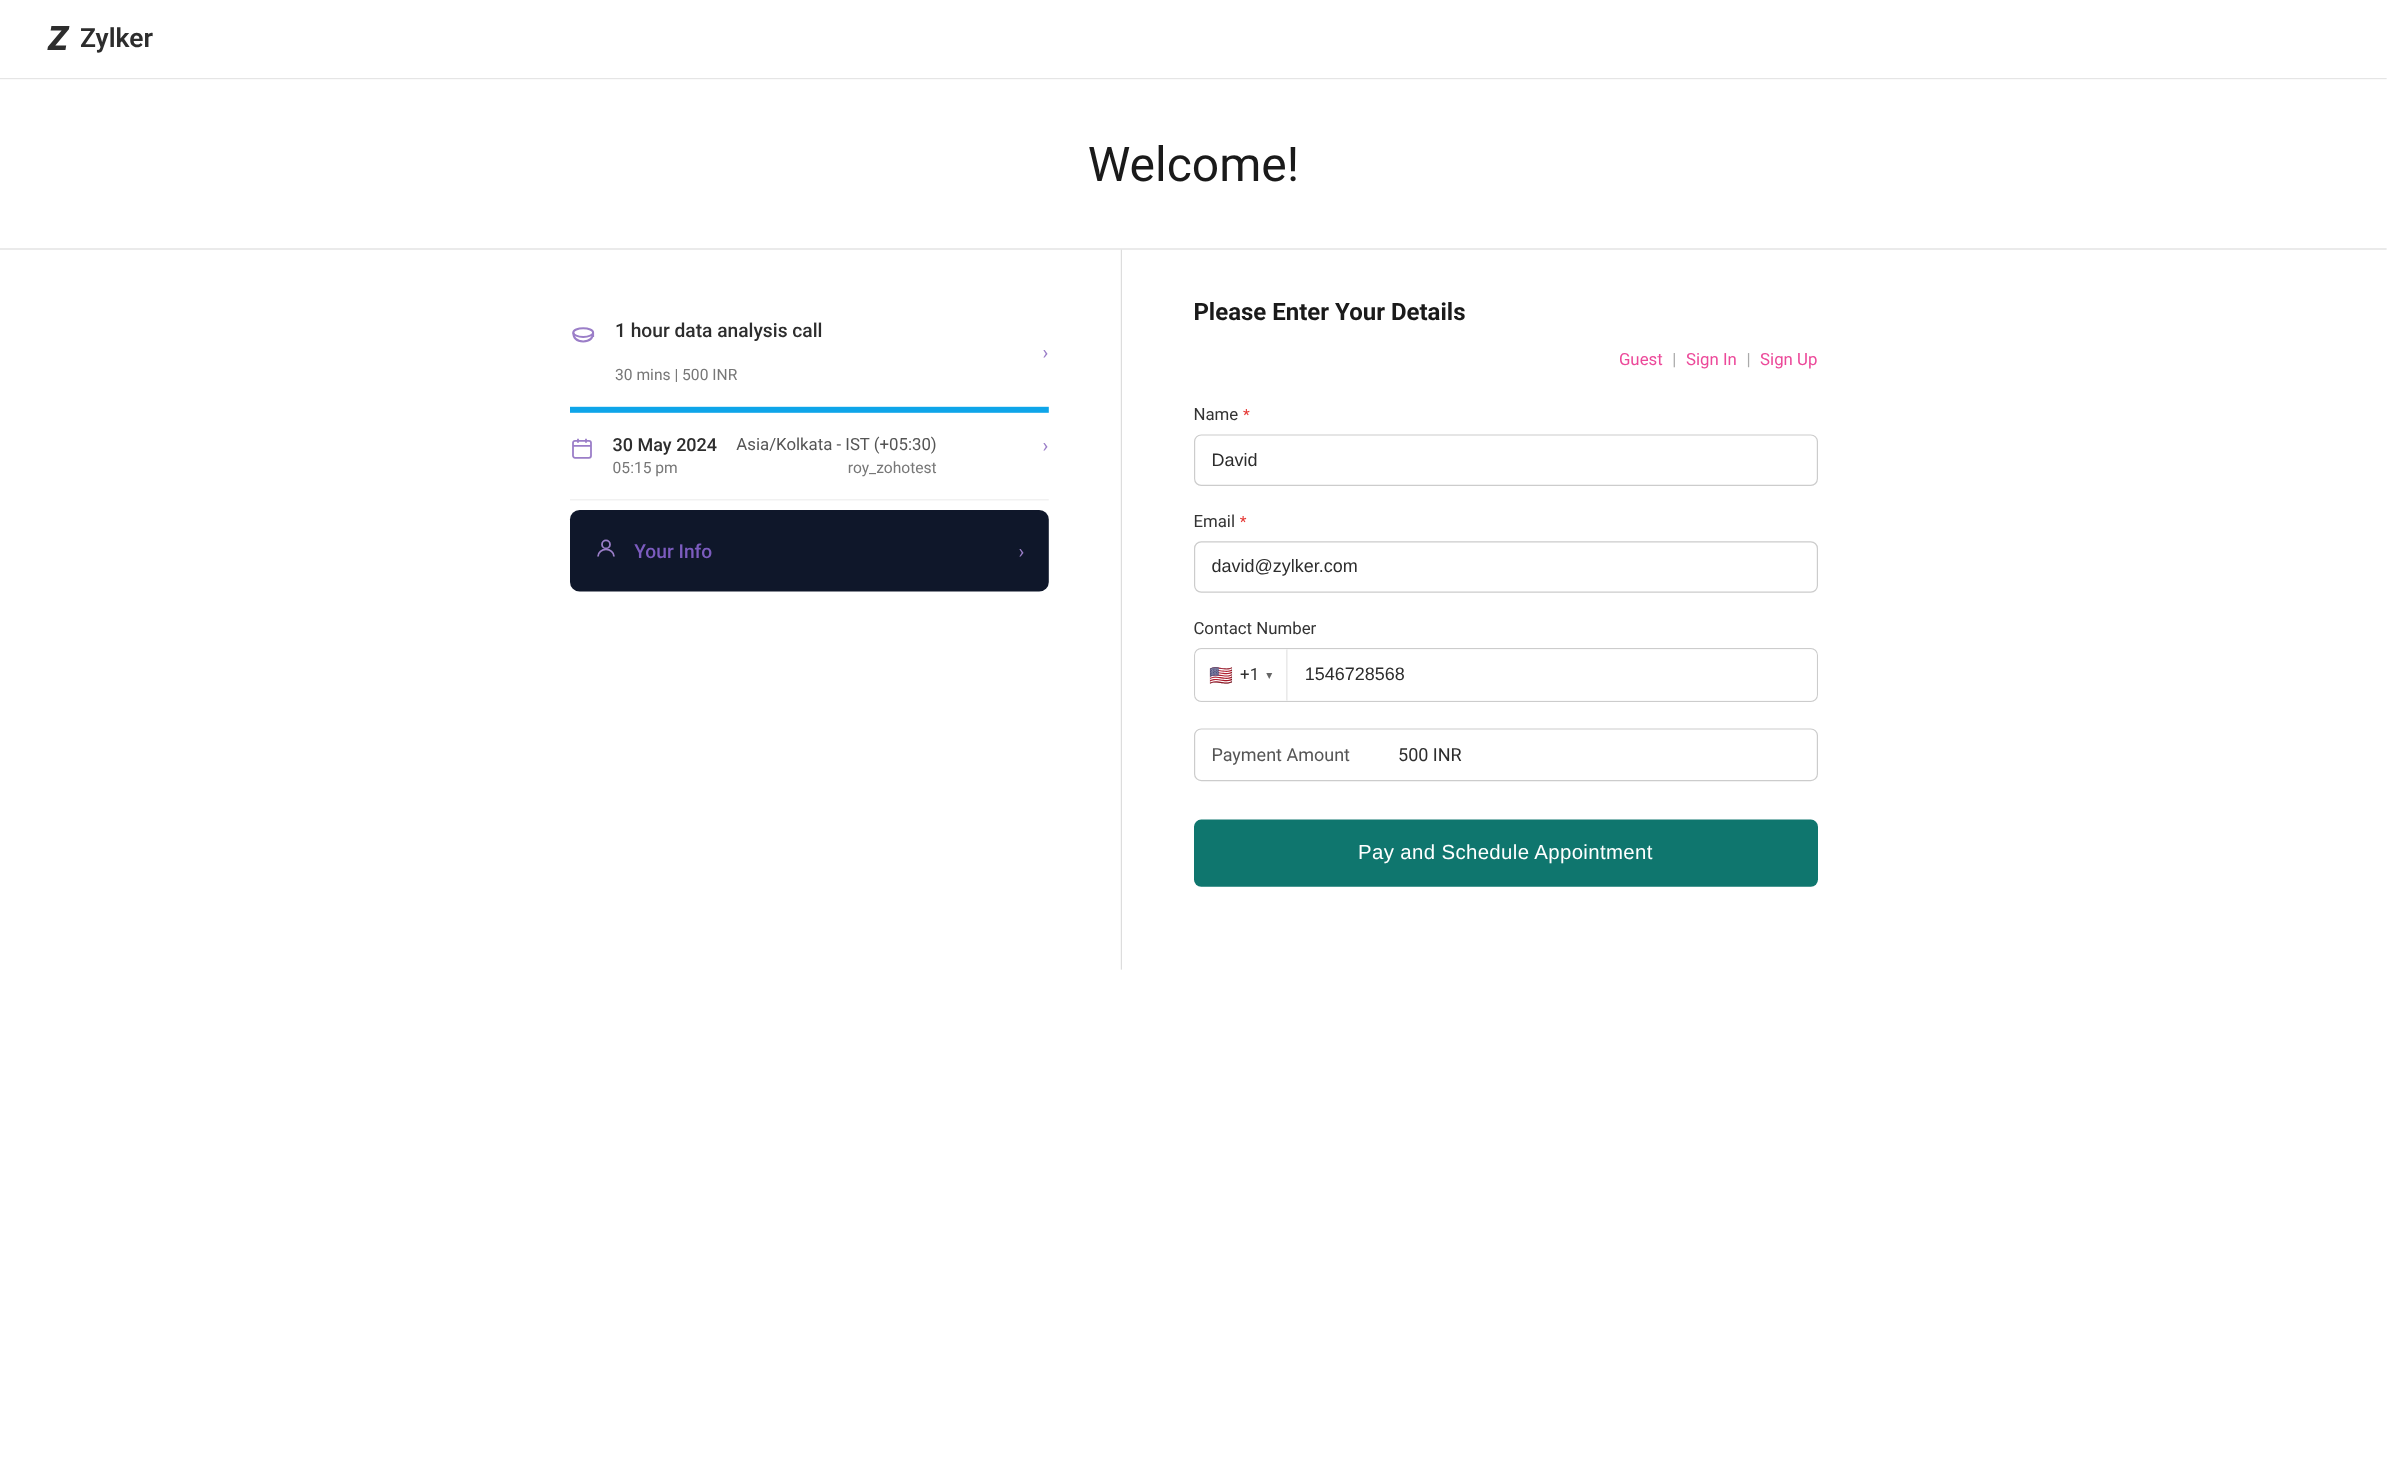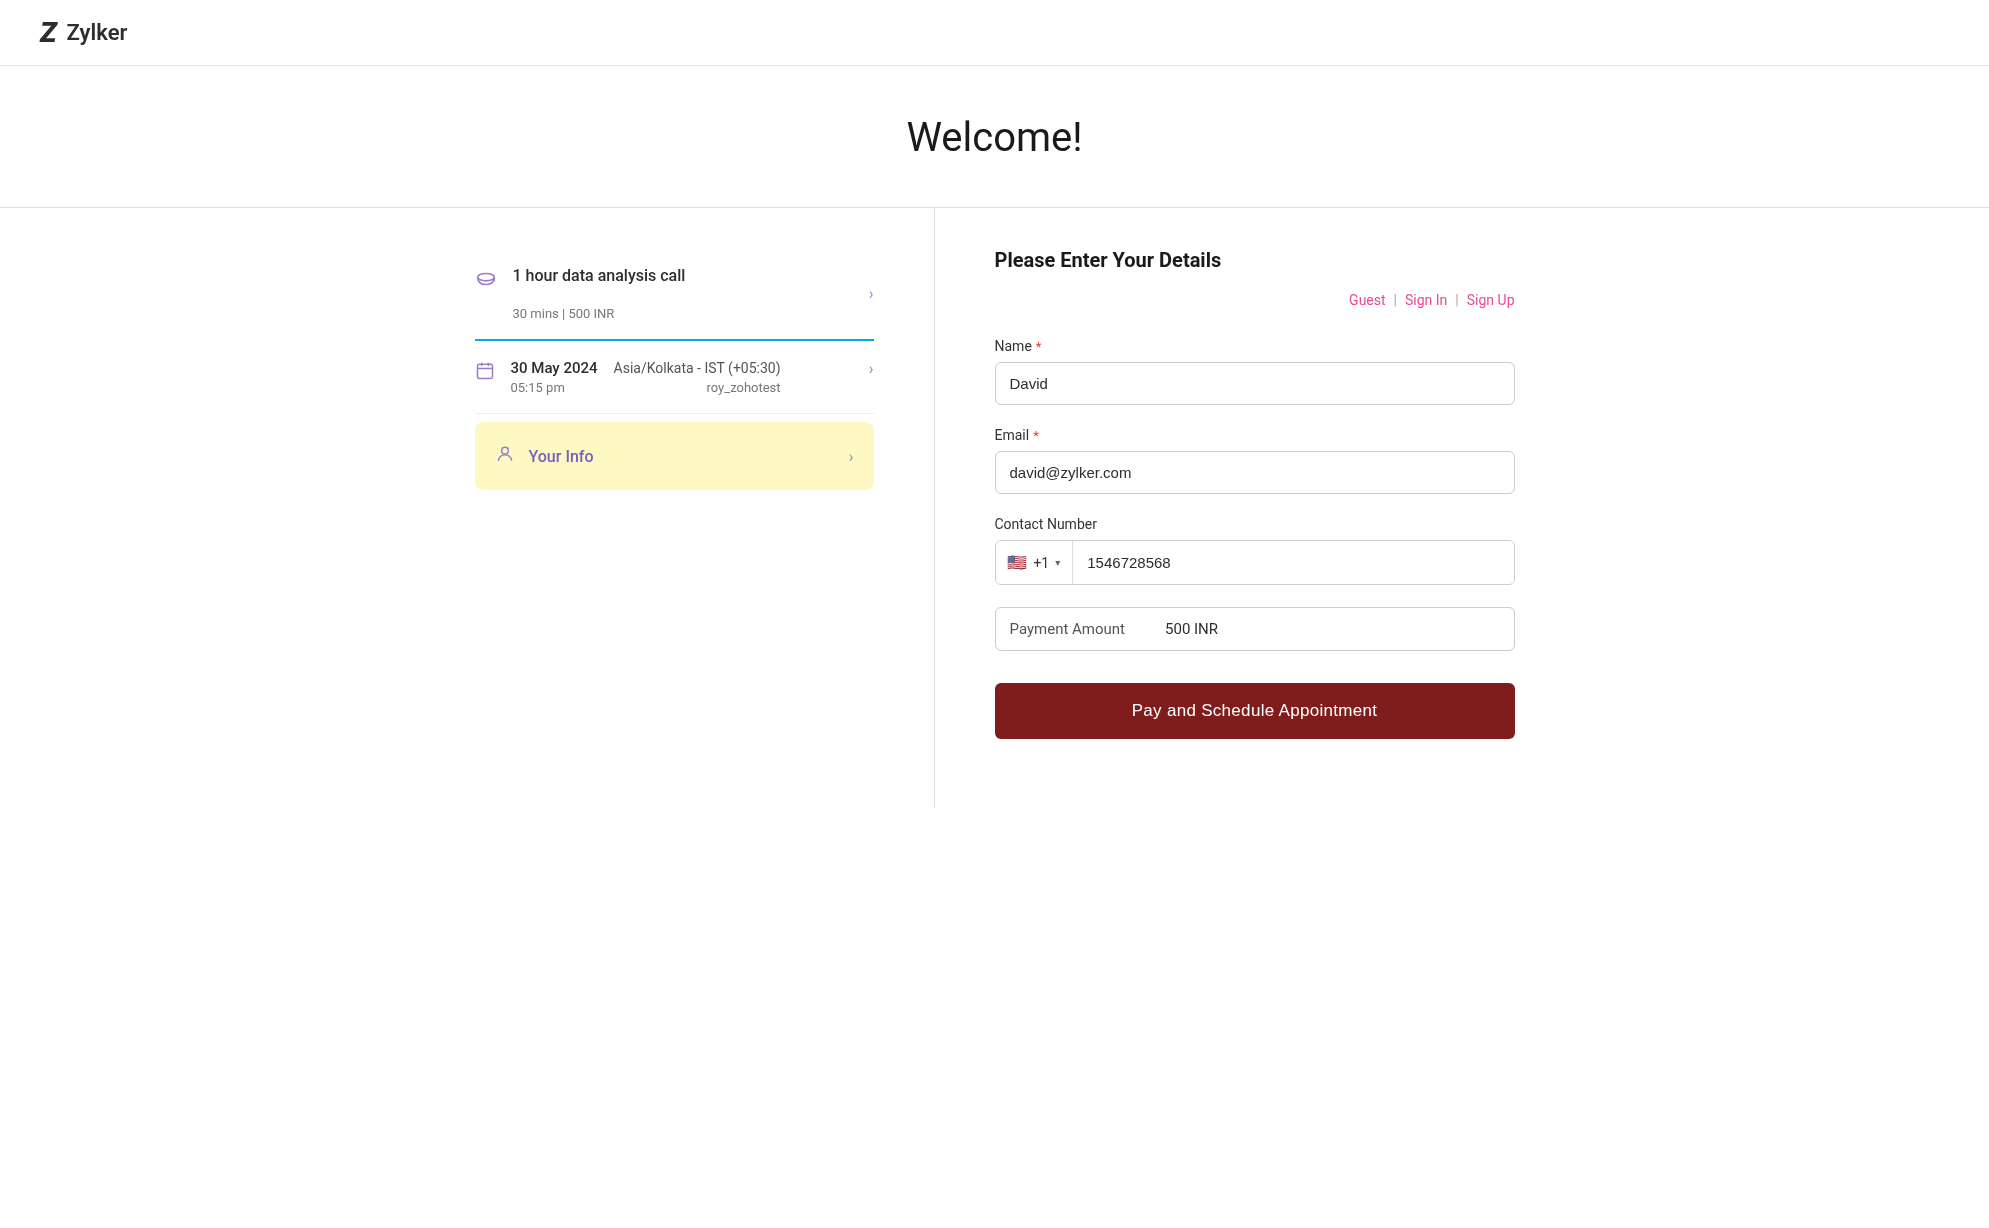--- a/index.html
+++ b/index.html
@@ -71,21 +71,21 @@
       width: 45%;
       padding: 40px 60px 40px 80px;
       border-right: 1px solid #ddd;
     }
 
     .service-item {
       display: flex;
       align-items: center;
       justify-content: space-between;
       padding: 18px 0;
-      border-bottom: 2px solid #0ea5e9;
+      border-bottom: 5px solid #0ea5e9;
       cursor: pointer;
     }
     .service-item:last-child {
       border-bottom: none;
     }
     .service-item-left {
       display: flex;
       align-items: flex-start;
       gap: 16px;
     }
@@ -148,21 +148,21 @@
       display: flex;
       flex-direction: column;
     }
 
     
     .your-info-item {
       display: flex;
       align-items: center;
       justify-content: space-between;
       padding: 22px 20px;
-      background: #fef9c3;
+      background: #0f172a;
       border-radius: 8px;
       margin-top: 8px;
       cursor: pointer;
     }
     .your-info-left {
       display: flex;
       align-items: center;
       gap: 14px;
     }
     .your-info-label {
@@ -278,21 +278,21 @@
     }
     .payment-amount-value {
       color: #2d2d2d;
       font-size: 15px;
     }
 
     
     .submit-btn {
       width: 100%;
       padding: 18px;
-      background: #7f1d1d;
+      background: #0f766e;
       color: #fff;
       border: none;
       border-radius: 6px;
       font-size: 17px;
       font-weight: 500;
       cursor: pointer;
       margin-top: 10px;
       letter-spacing: 0.3px;
     }
 

